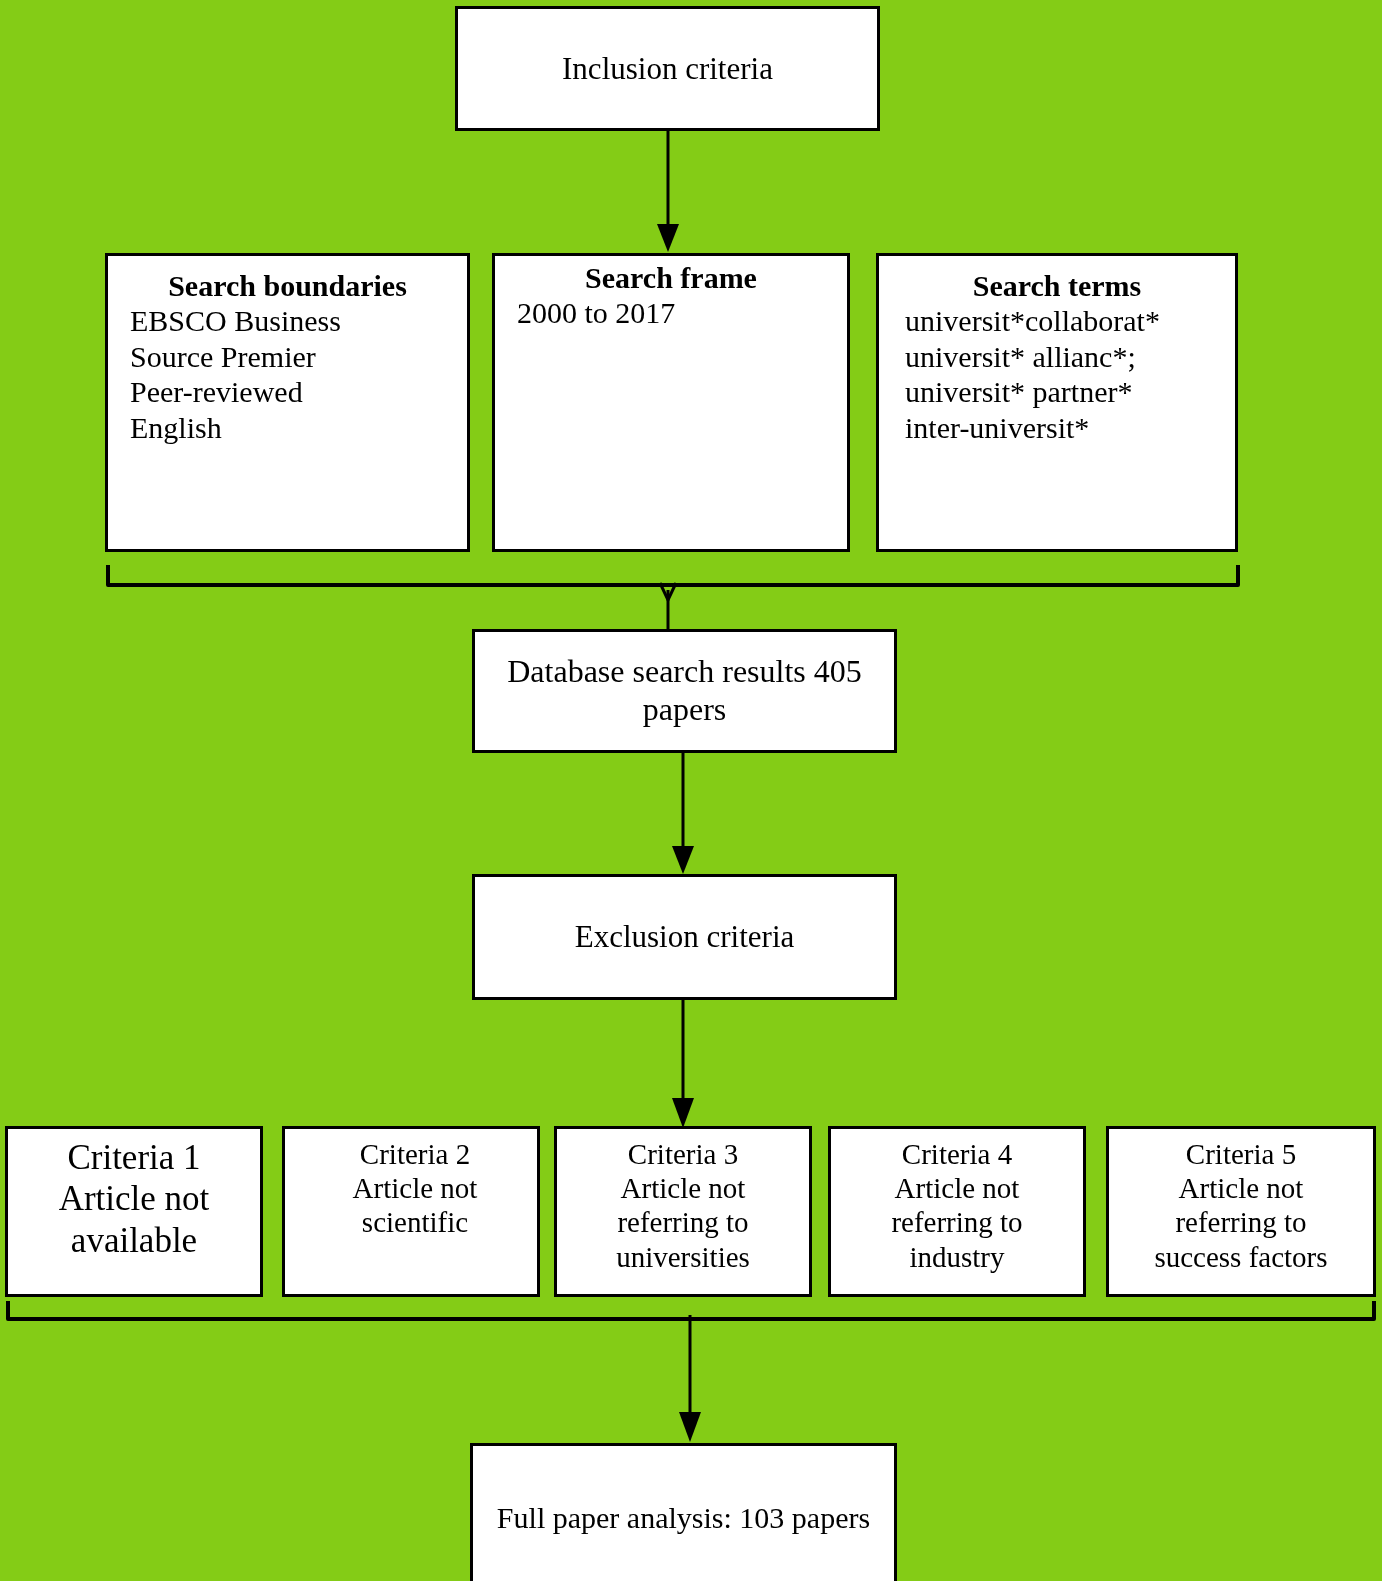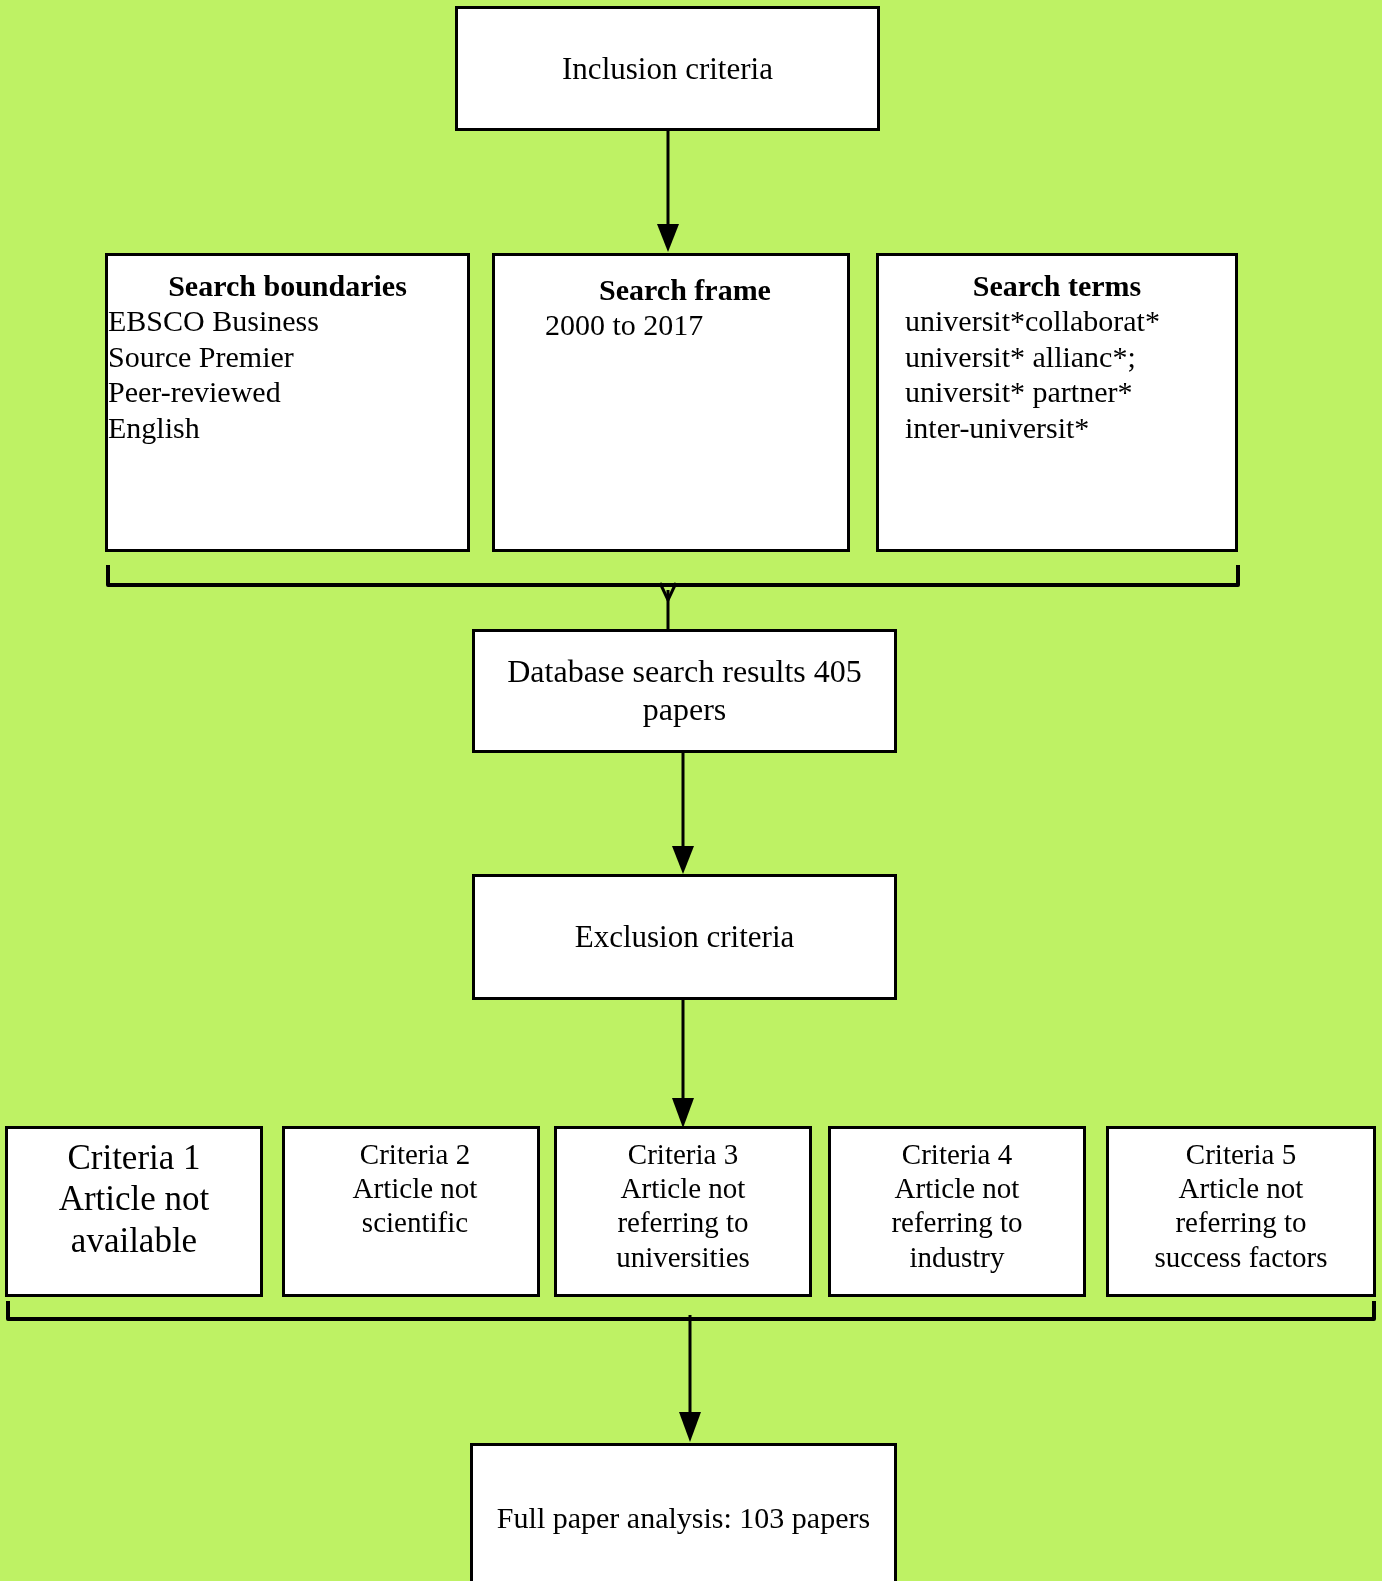--- a/index.html
+++ b/index.html
@@ -8,21 +8,21 @@
     background: #ffffff;
   }
   body {
     font-family: "Liberation Serif", "DejaVu Serif", serif;
     color: #000000;
   }
   #canvas {
     position: relative;
     width: 1382px;
     height: 1581px;
-    background: #bef264;
+    background: #84cc16;
     overflow: hidden;
   }
   .box {
     position: absolute;
     box-sizing: border-box;
     border: 3px solid #000000;
     background: #ffffff;
     text-align: center;
     line-height: 1.18;
   }
@@ -95,31 +95,31 @@
 
   <div class="box" style="left:455px; top:6px; width:425px; height:125px; font-size:31px;">
     <div class="inner centered-mid">
       <span>Inclusion criteria</span>
     </div>
   </div>
 
   <div class="box" style="left:105px; top:253px; width:365px; height:299px; font-size:30px; padding:14px 0 0 0;">
     <div class="inner" style="top:12px;">
       <span class="title">Search boundaries</span>
-      <span class="lines left-lines" style="">
+      <span class="lines left-lines" style="padding-left:22px;">
         <span>EBSCO Business</span>
         <span>Source Premier</span>
         <span>Peer-reviewed</span>
         <span>English</span>
       </span>
     </div>
   </div>
 
   <div class="box" style="left:492px; top:253px; width:358px; height:299px; font-size:30px;">
-    <div class="inner" style="top:16px;padding-left:28px;">
+    <div class="inner" style="top:4px;">
       <span class="title">Search frame</span>
       <span class="lines left-lines" style="padding-left:22px;">
         <span>2000 to 2017</span>
       </span>
     </div>
   </div>
 
   <div class="box" style="left:876px; top:253px; width:362px; height:299px; font-size:30px;">
     <div class="inner" style="top:12px;">
       <span class="title">Search terms</span>

